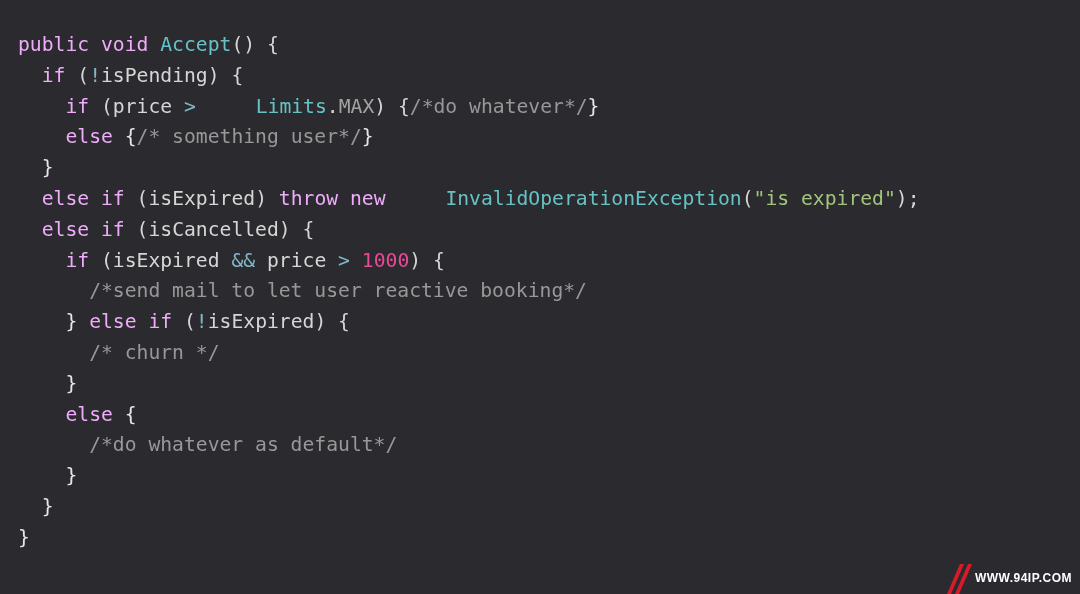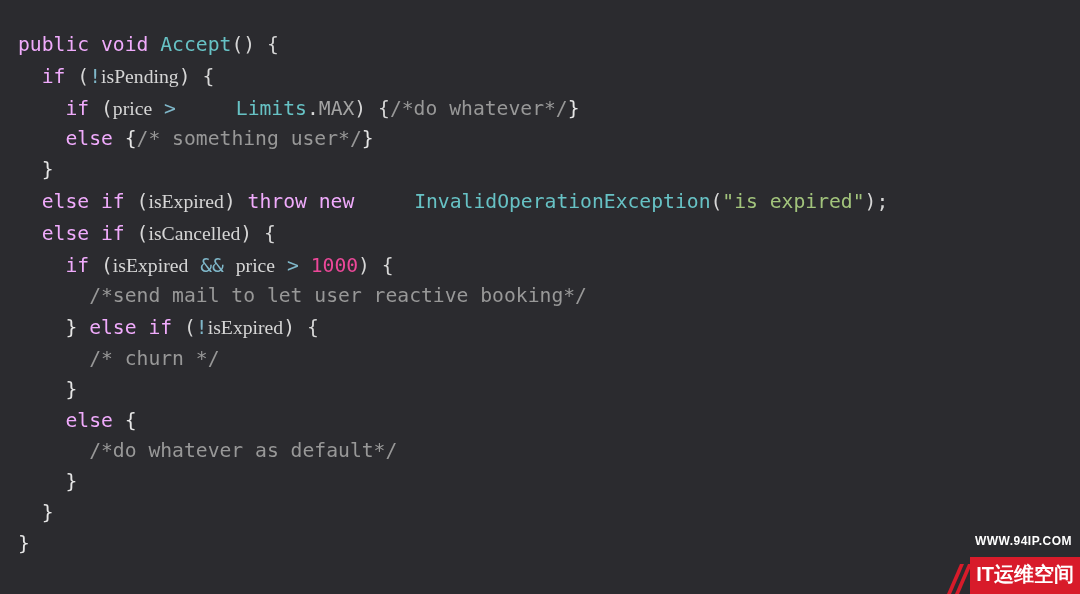--- a/index.html
+++ b/index.html
@@ -16,21 +16,21 @@
   pre.code {
     margin: 0;
     padding: 30px 0 0 18px;
     color: #d6d6d6;
     white-space: pre;
   }
   .kw   { color: #f0abfc; }
   .type { color: #67c2c5; margin-left: 48px; }
   .fn   { color: #67c2c5; text-align: center; }
   .cmt  { color: #989898; font-style: normal; text-align: right; }
-  .id   { color: #d6d6d6; font-family: Liberation Serif, serif; }
+  .id   { color: #d6d6d6; }
   .mem  { color: #a3a3a3; }
   .num  { color: #ec4899; }
   .str  { color: #a2c47c; }
   .op   { color: #7fb7c9; }
   .punc { color: #d6d6d6; }
   .br   { color: #e6e6e6; }
 
   
   .wm {
     position: absolute;
@@ -82,14 +82,13 @@
 <span>    <span class="br">}</span></span>
 <span>  <span class="br">}</span></span>
 <span><span class="br">}</span></span></pre>
 
 <div class="wm">
   <svg class="slash" viewBox="0 0 60 30">
     <polygon points="35,30 48,0 52,0 39,30" fill="#d81b2a"></polygon>
     <polygon points="43,30 56,0 60,0 47,30" fill="#d81b2a"></polygon>
   </svg>
   <div class="line1">WWW.94IP.COM</div>
-  <div class="line2">IT运维空间</div>
 </div>
 
 </body></html>

